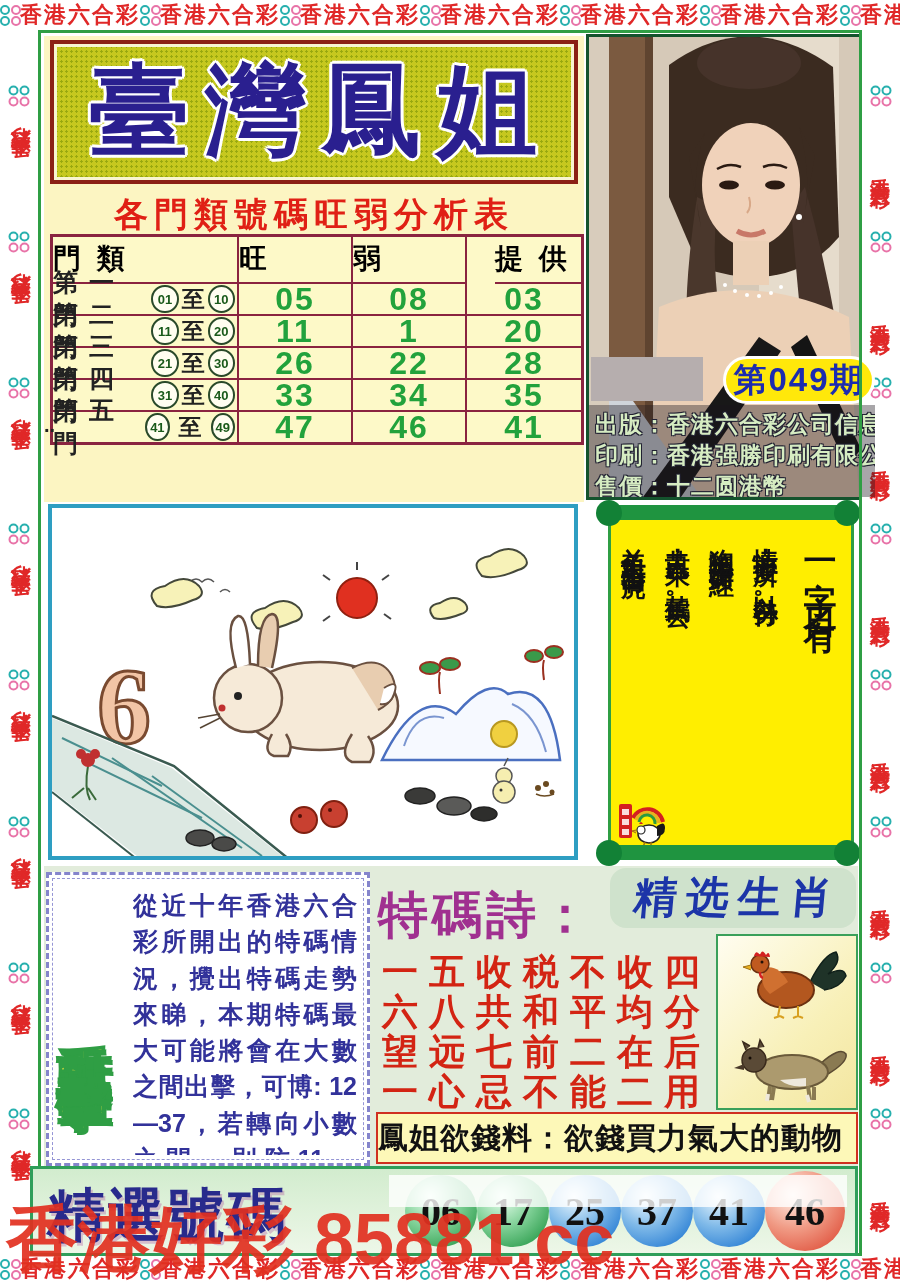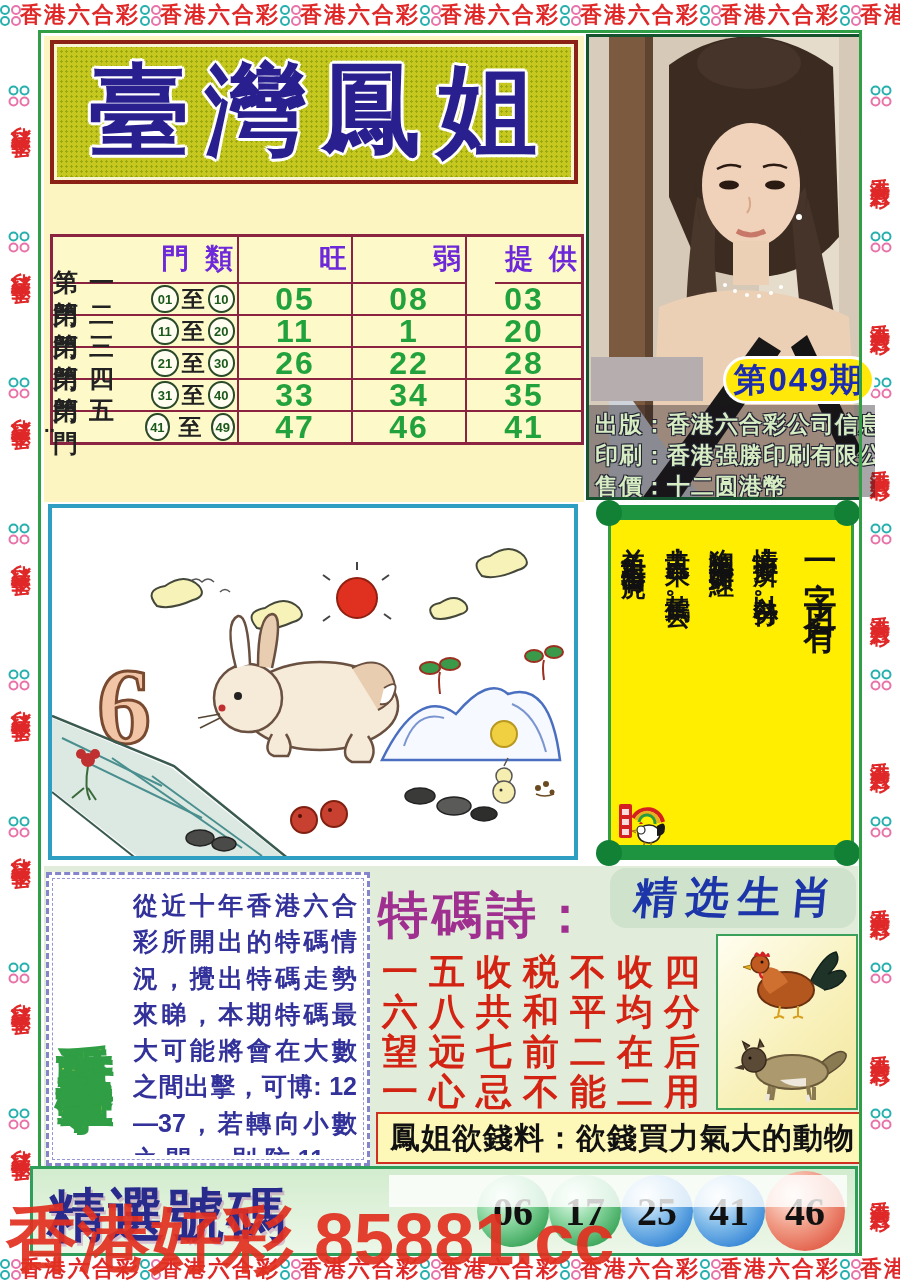--- a/index.html
+++ b/index.html
@@ -30,21 +30,21 @@
   .leftbg{position:absolute;left:44px;top:36px;width:540px;height:466px;background:#fcf5c2;}
   .masthead{position:absolute;left:50px;top:40px;width:520px;height:136px;border:4px solid #8b2015;
             background-color:#c6c81f;background-image:radial-gradient(#98a80f 1.1px,rgba(0,0,0,0) 1.3px);background-size:5px 5px;
             box-shadow:inset 0 0 0 3px #f8f4d0;display:flex;align-items:center;justify-content:center;}
   .masthead .t{font-size:100px;font-weight:900;color:#2a1f8f;letter-spacing:16px;text-indent:14px;white-space:nowrap;
                text-shadow:3px 0 0 #fff,-3px 0 0 #fff,0 3px 0 #fff,0 -3px 0 #fff,2px 2px 0 #fff,-2px -2px 0 #fff,2px -2px 0 #fff,-2px 2px 0 #fff;}
 
   .atitle{position:absolute;left:50px;top:192px;width:528px;text-align:center;font-size:34px;font-weight:900;color:#e02015;letter-spacing:6px;white-space:nowrap;}
   .atable{position:absolute;left:50px;top:234px;width:528px;border:3px solid #8a2440;background:#fdf9c8;}
   .ahead,.trow{display:grid;grid-template-columns:186px 114px 114px 114px;}
-  .hc{font-size:28px;color:#6d28d9;font-weight:900;text-align:right;padding:3px 0 4px;border-bottom:2px solid #8a2440;border-right:2px solid #8a2440;letter-spacing:4px;}
+  .hc{font-size:28px;color:#000000;font-weight:900;text-align:left;padding:3px 0 4px;border-bottom:2px solid #8a2440;border-right:2px solid #8a2440;letter-spacing:4px;}
   .ahead .hc:last-of-type{border-right:none;margin-left:28px;}
   .trow .c{height:30px;border-right:2px solid #8a2440;border-bottom:2px solid #8a2440;display:flex;align-items:center;justify-content:center;}
   .trow .c:last-of-type{border-right:none;}
   .abody > div:last-of-type .c{border-bottom:none;gap:6px;}
   .gate{font-size:25px;font-weight:900;color:#222;letter-spacing:2px;}
   .circ{width:24px;height:24px;border:2px solid #2a4a2a;border-radius:50%;display:inline-flex;align-items:center;justify-content:center;
         font-size:13px;font-weight:bold;color:#1a5a1a;margin:0 2px;background:#fffef0;}
   .zhi{font-size:23px;font-weight:900;color:#222;margin:0 1px;}
   .val{font-size:32px;font-weight:700;color:#22a23c;letter-spacing:2px;}
   .dots{position:absolute;left:44px;top:414px;font-size:20px;font-weight:bold;color:#222;}
@@ -88,21 +88,21 @@
   .zbar{position:absolute;left:610px;top:868px;width:246px;height:60px;background:#cfe2cc;border-radius:16px;
         display:flex;align-items:center;justify-content:center;z-index:2;}
   .zbar .t{font-size:43px;font-weight:900;color:#1c35a8;letter-spacing:9px;font-family:"Liberation Serif","DejaVu Serif",serif;
            transform:skewX(-5deg);white-space:nowrap;text-indent:9px;}
   .animals{position:absolute;left:716px;top:934px;width:138px;height:172px;border:2px solid #3aa05a;
            background:linear-gradient(135deg,#fffdf0 0%,#f8f0b8 60%,#f3e6a0 100%);}
   .animals svg{position:absolute;left:6px;}
   .animals .rooster{top:2px}.animals .wolf{top:88px}
 
   .money{position:absolute;left:376px;top:1112px;width:478px;height:48px;background:#fdf8b8;border:2px solid #d03020;
-         display:flex;align-items:center;padding-left:12px;font-size:30px;font-weight:900;color:#111;letter-spacing:1px;white-space:nowrap;overflow:hidden;}
+         display:flex;align-items:center;font-size:30px;font-weight:900;color:#111;letter-spacing:1px;white-space:nowrap;overflow:hidden;}
 
   .numstrip{position:absolute;left:30px;top:1166px;width:822px;height:84px;border:3px solid #2f9e5a;
             background:linear-gradient(#d2ecce,#edf7e8);z-index:5;}
   .numlabel{position:absolute;left:14px;top:8px;font-size:58px;font-weight:900;color:#282a8c;letter-spacing:2px;white-space:nowrap;
             text-shadow:2px 3px 0 rgba(170,60,150,.3);}
   .balls{position:absolute;left:292px;right:10px;top:0;bottom:0;display:flex;align-items:center;justify-content:flex-end;}
   .ball{width:72px;height:72px;border-radius:50%;display:flex;align-items:center;justify-content:center;flex:0 0 auto;}
   .ball .bn{font-size:40px;font-weight:700;color:#111;font-family:"Liberation Serif","DejaVu Serif",serif;}
   .ball.green{background:radial-gradient(circle at 35% 30%,#eafff0,#7fd096 45%,#2f9e4f 85%);}
   .ball.blue{background:radial-gradient(circle at 35% 30%,#f0faff,#7db8e8 45%,#2b7fd4 85%);}
@@ -283,20 +283,21 @@
       <span class="bt">香港六合彩</span>
     </div>
 
   <div class="frame"></div>
   <div class="leftbg"></div>
 
   <div class="masthead">
     <span class="t">臺灣鳳姐</span>
   </div>
 
+  <div class="atitle">各門類號碼旺弱分析表</div>
   <div class="atable">
     <div class="ahead">
 
     <div class="hc">門 類</div>
         <div class="hc">旺</div>
         <div class="hc">弱</div>
         <div class="hc">提 供</div>
       </div>
     <div class="abody">
 
@@ -616,20 +617,23 @@
     <div class="ball green">
           <span class="bn">06</span>
         </div>
         <div class="ball green">
           <span class="bn">17</span>
         </div>
         <div class="ball blue">
           <span class="bn">25</span>
         </div>
         <div class="ball blue">
+          <span class="bn">37</span>
+        </div>
+        <div class="ball blue">
           <span class="bn">41</span>
         </div>
         <div class="ball red">
           <span class="bn">46</span>
         </div>
       </div>
     <div class="bandcensor"></div>
   </div>
 
   <div class="watermark">香港好彩 85881.cc</div>

